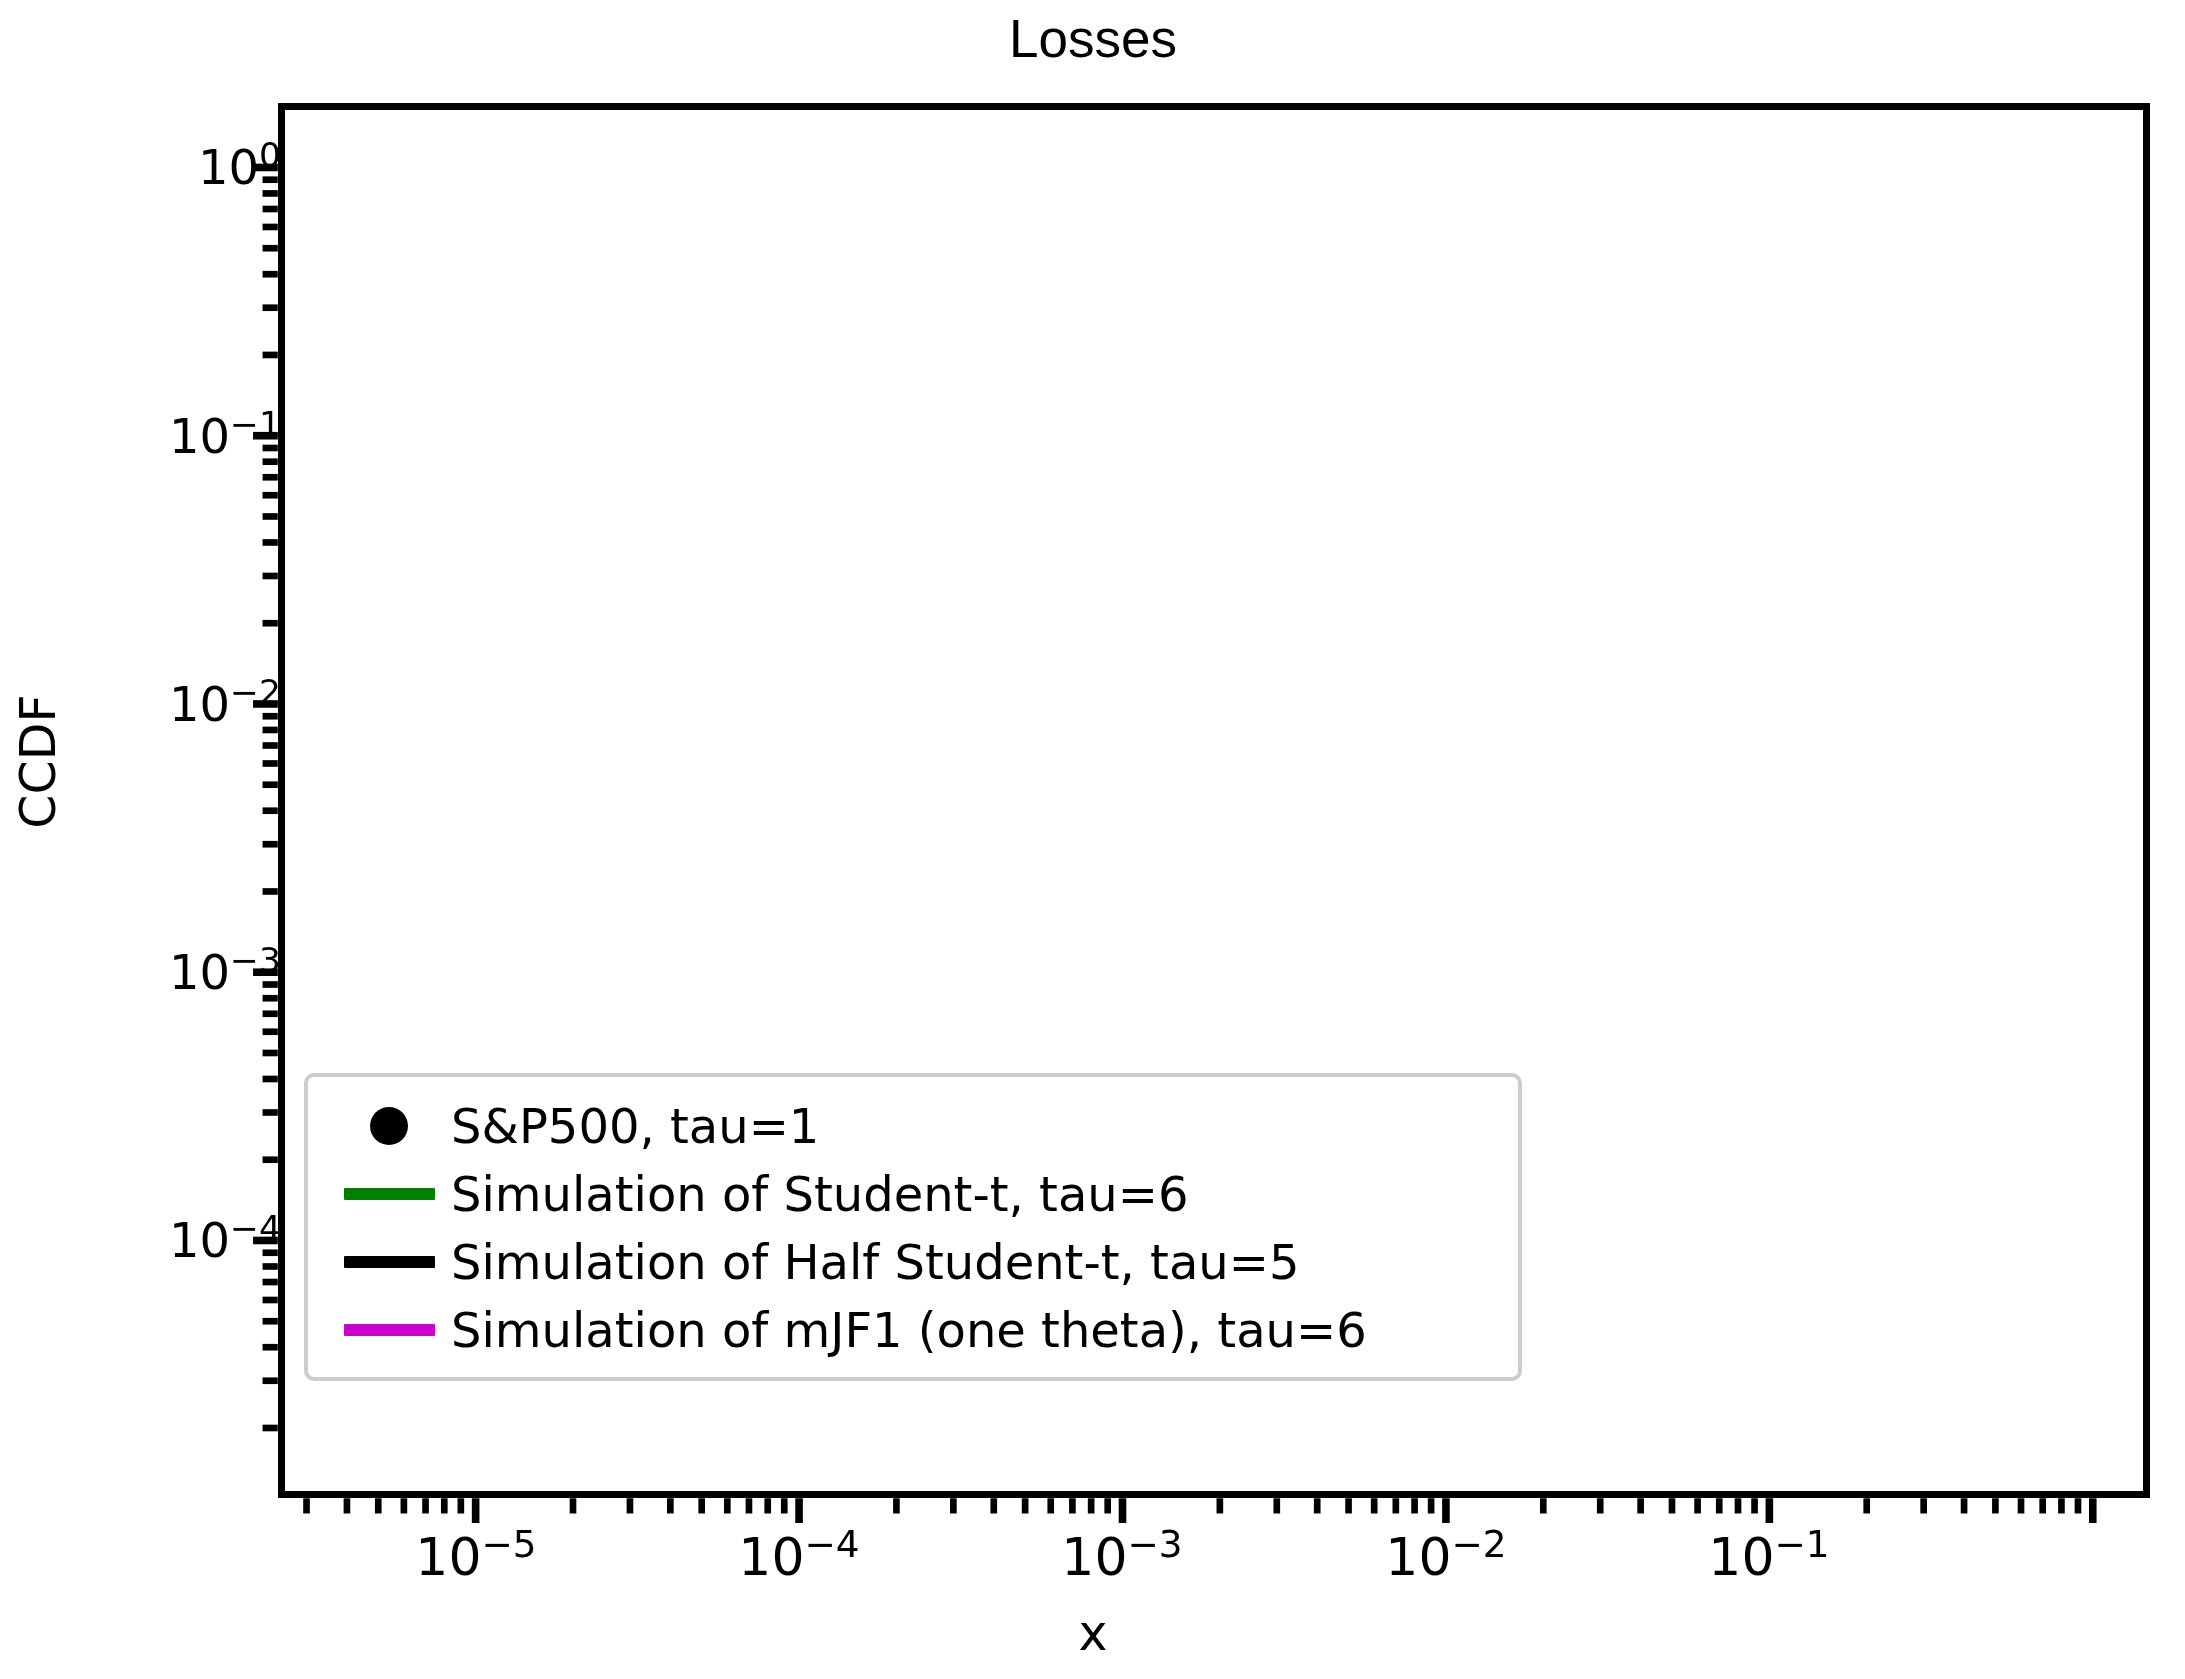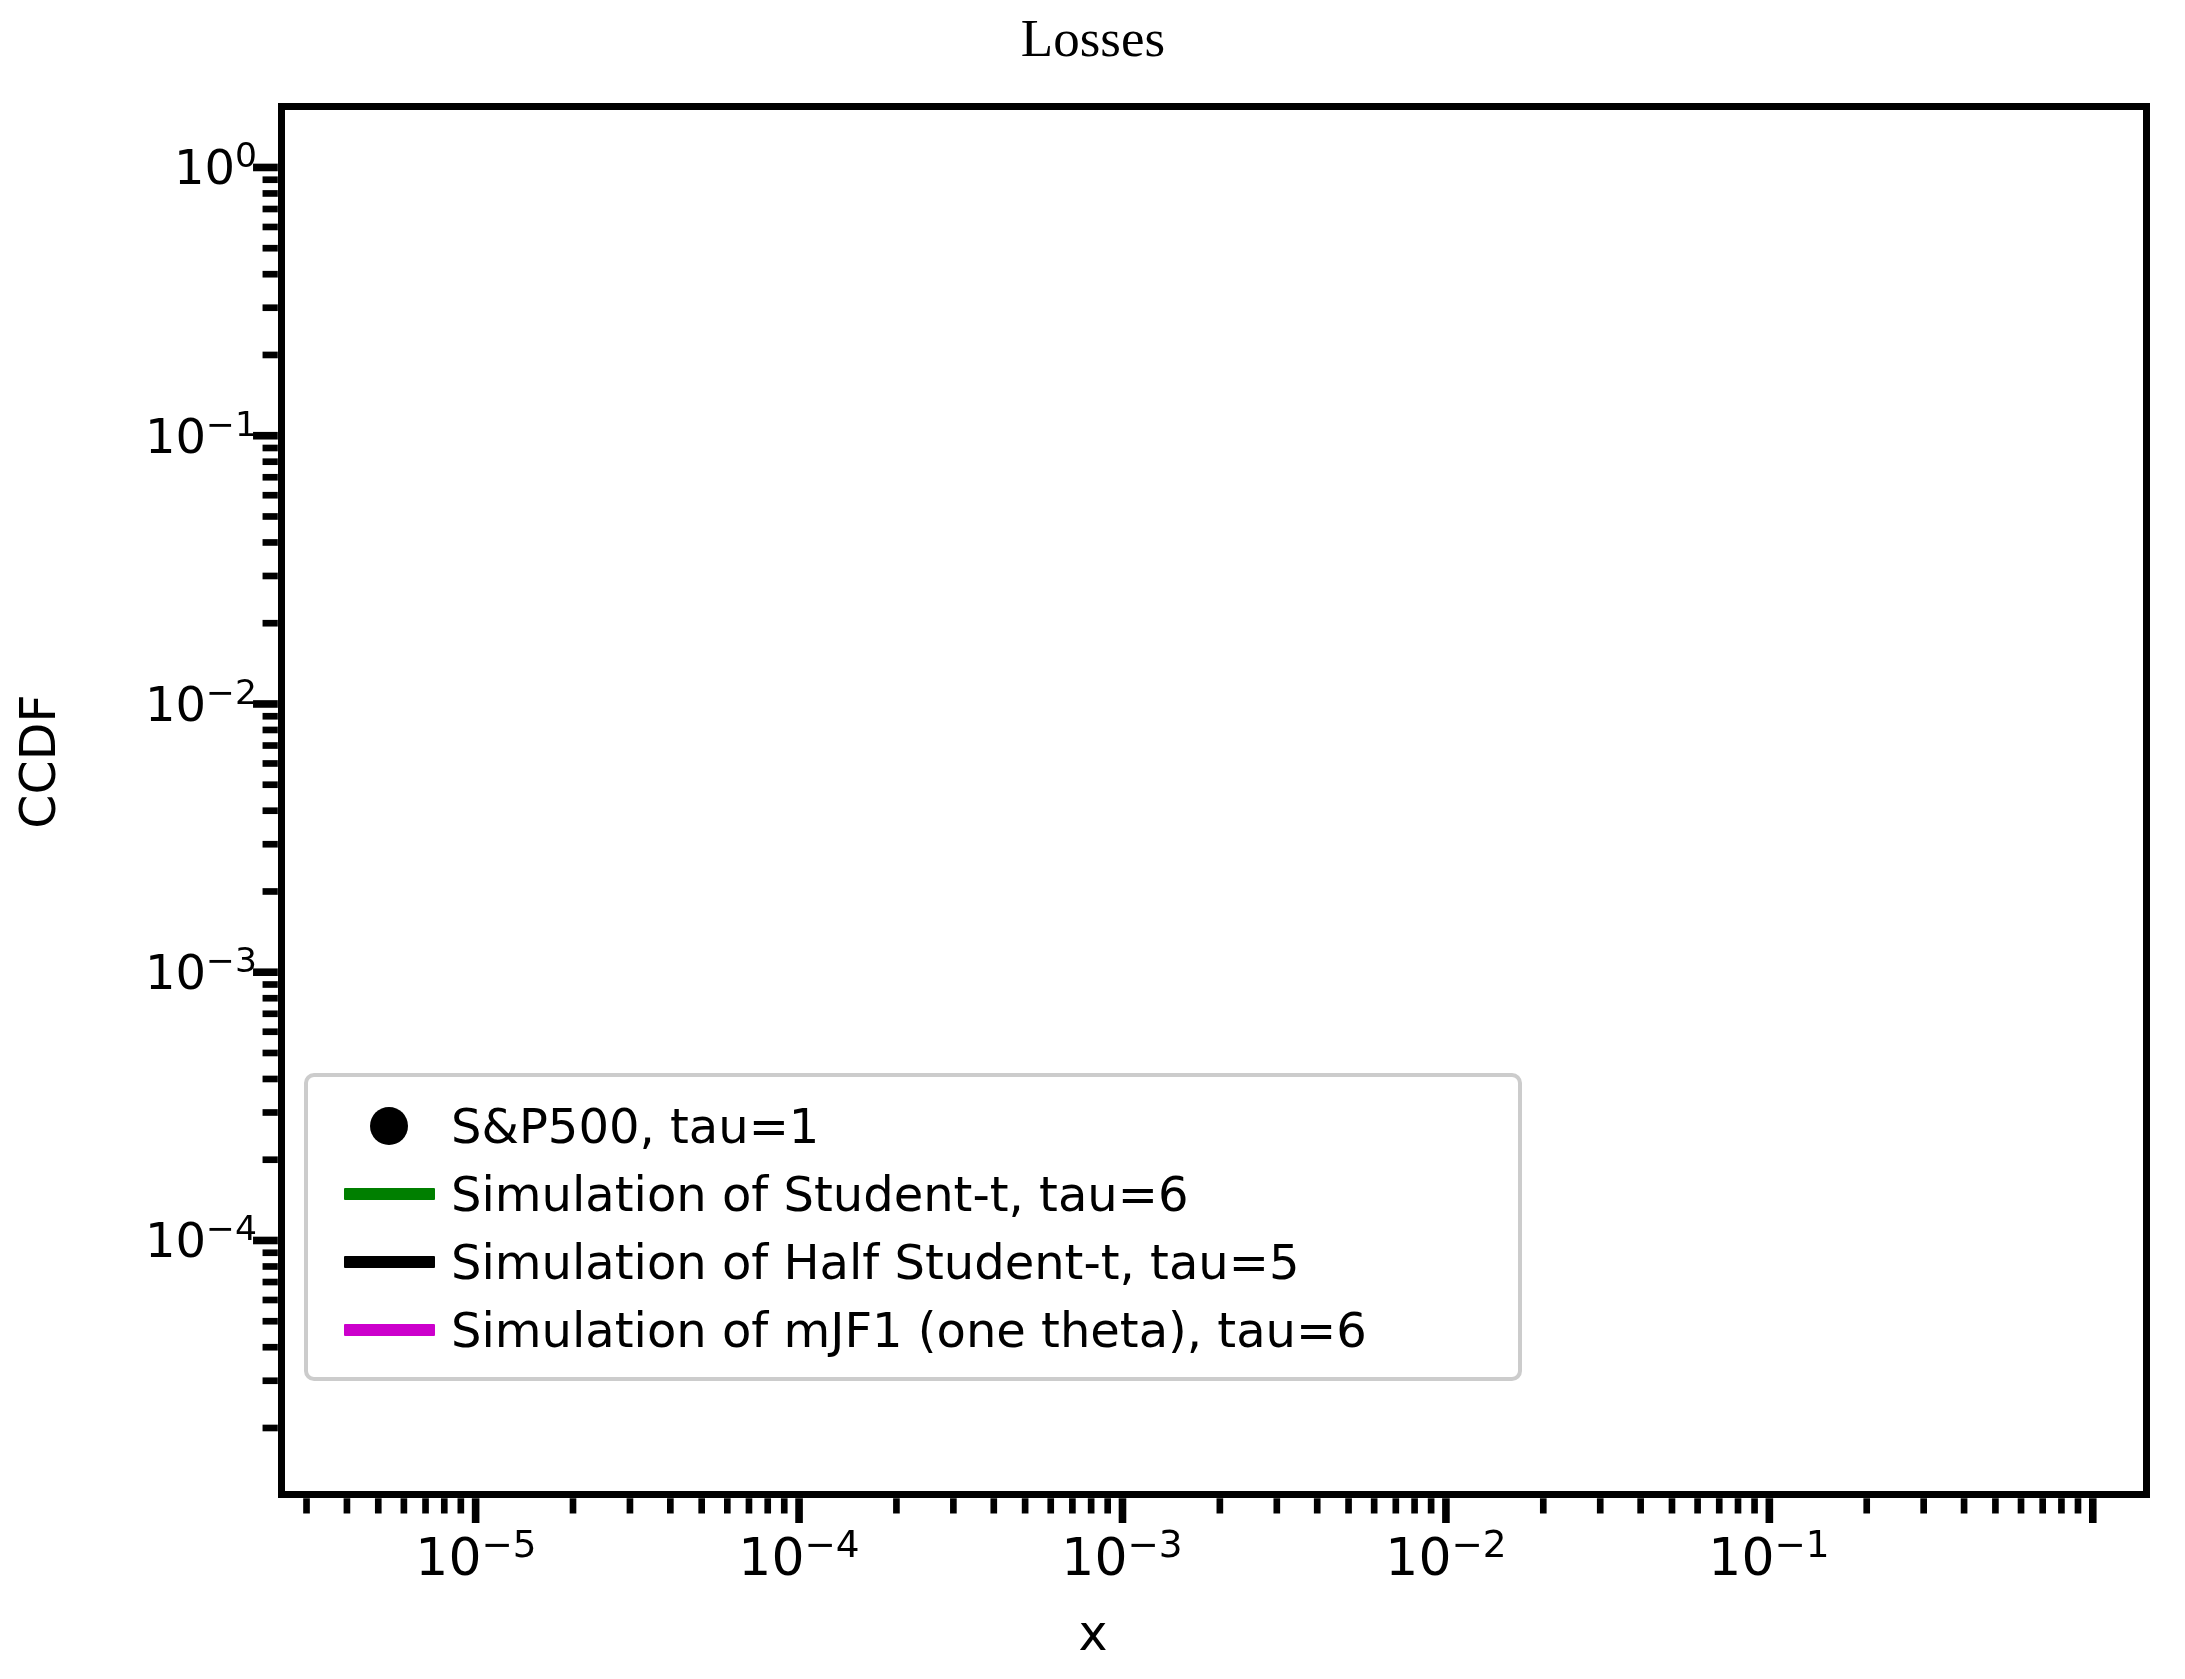--- a/index.html
+++ b/index.html
@@ -2,37 +2,37 @@
 <html style="font-size:15px"><head>
 <meta charset="utf-8">
 <title>Losses CCDF</title>
 <style>
   html,body{margin:0;padding:0;background:#ffffff;}
   body{width:2186px;height:1680px;font-family:"DejaVu Sans","Liberation Sans",sans-serif;overflow:hidden;}
   #figure{position:relative;width:2186px;height:1680px;background:#fff;}
 
   #chart-title{
     position:absolute;left:0;top:7.6px;width:2186px;text-align:center;
-    font-size:53px;color:#000;font-family:Liberation Serif, serif;
+    font-size:53px;color:#000;font-family:Liberation Sans, sans-serif;
     letter-spacing:0px;
   }
 
   #plot-frame{
     position:absolute;left:278px;top:103px;width:1872px;height:1395px;
     border:7.6px solid #000;box-sizing:border-box;background:#fff;
   }
 
   #plot-svg{position:absolute;left:278px;top:103px;width:1872px;height:1395px;}
 
   
   .ytick-label{
     position:absolute;right:0;text-align:right;font-size:48px;color:#000;
     white-space:nowrap;transform:translateY(-50%);
   }
-  #ytick-labels{position:absolute;left:0px;top:0px;width:257px;height:1680px;}
+  #ytick-labels{position:absolute;left:0px;top:0px;width:257px;height:1680px;padding-left:24px;}
   .ytick-label sup{font-size:0.72em;vertical-align:super;line-height:0;}
 
   
   #xtick-labels{position:absolute;left:0;top:0;width:2186px;height:1680px;}
   .xtick-label{
     position:absolute;top:1527px;font-size:52px;color:#000;white-space:nowrap;
     transform:translateX(-50%);
   }
   .xtick-label sup{font-size:0.72em;vertical-align:super;line-height:0;}
   #ylabel-wrap{position:absolute;left:9.5px;top:742px;width:57px;height:57px;}

